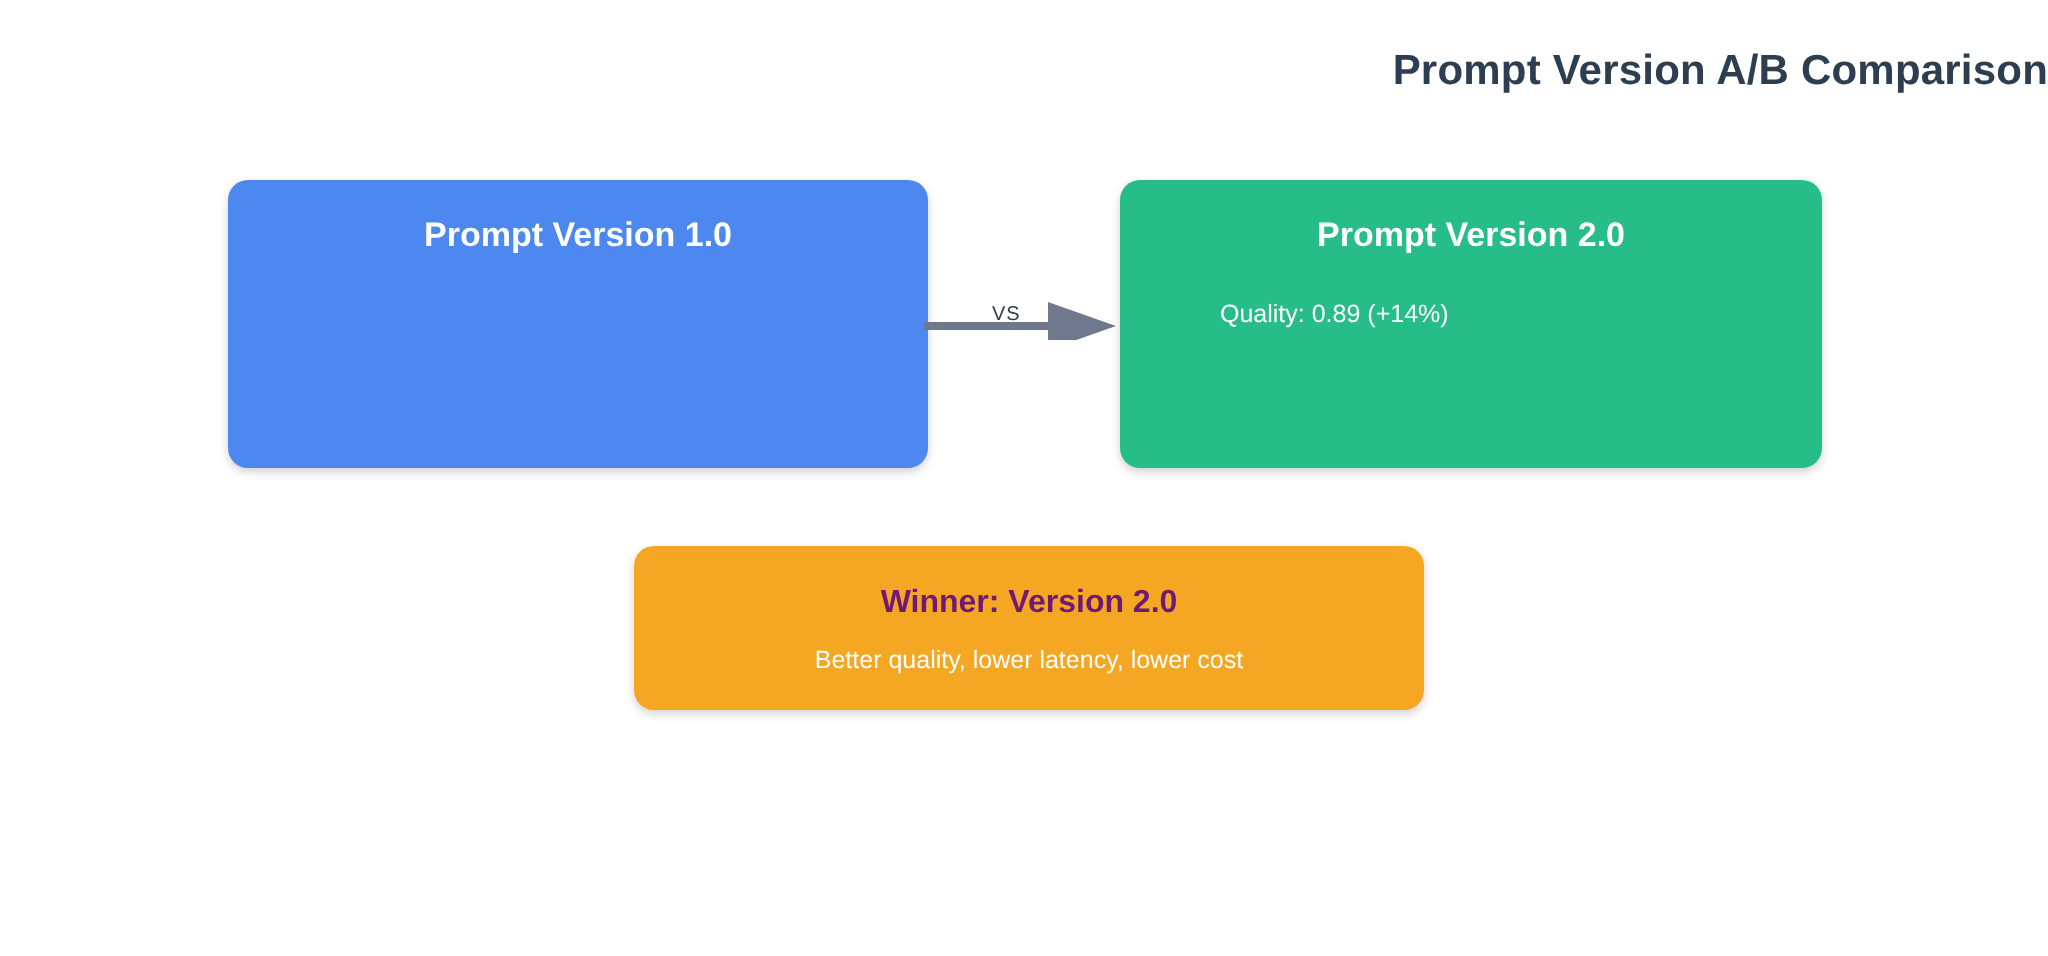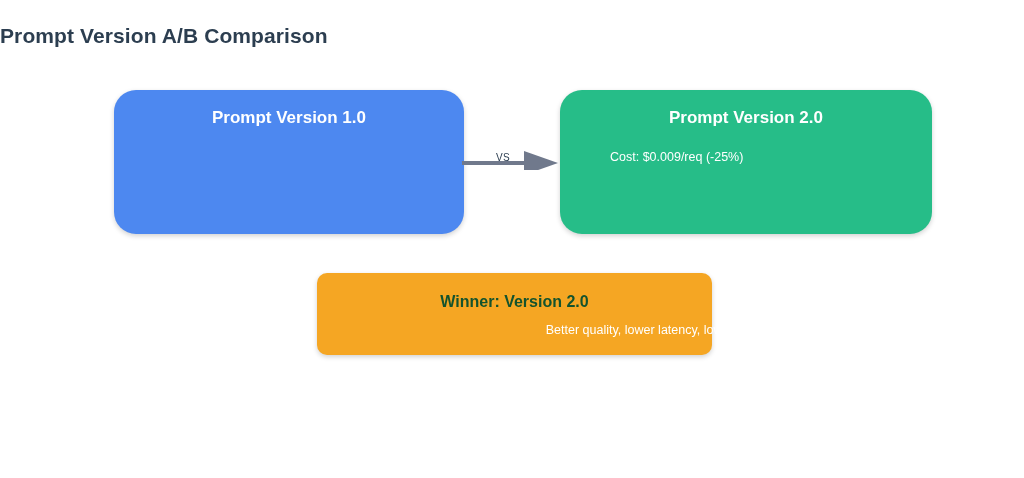--- a/index.html
+++ b/index.html
@@ -14,48 +14,47 @@
     overflow: hidden;
     font-family: "Liberation Sans", sans-serif;
     -webkit-font-smoothing: antialiased;
   }
 
   .page-title {
     position: absolute;
     left: 0;
     top: 24px;
     width: 1024px;
-    text-align: left;
+    text-align: right;
     font-size: 21px;
     font-weight: bold;
     color: #2c3e50;
     letter-spacing: 0.1px;
   }
 
   
   .card {
     position: absolute;
-    border-radius: 22px;
+    border-radius: 10px;
     box-shadow: 0 2px 5px rgba(0,0,0,0.18);
     overflow: hidden;
   }
   .card-a {
     left: 114px;
     top: 90px;
     width: 350px;
     height: 144px;
     background: #4d88f0;
   }
   .card-b {
     left: 560px;
     top: 90px;
     width: 351px;
     height: 144px;
     background: #26bd88;
-    padding-left: 21px;
   }
   .card-title {
     position: absolute;
     left: 0;
     top: 18px;
     width: 100%;
     text-align: center;
     font-size: 17px;
     font-weight: bold;
     color: #ffffff;
@@ -107,31 +106,30 @@
     box-shadow: 0 2px 5px rgba(0,0,0,0.18);
   }
   .winner-title {
     position: absolute;
     left: 0;
     top: 20px;
     width: 100%;
     text-align: center;
     font-size: 16px;
     font-weight: bold;
-    color: #14532d;
+    color: #701a75;
   }
   .winner-sub {
     position: absolute;
     left: 0;
     top: 50px;
     width: 100%;
-    text-align: right;
+    text-align: center;
     font-size: 12.5px;
     color: #ffffff;
-    padding-left: 48px;
   }
 </style>
 </head>
 <body>
 
 <div class="page-title">Prompt Version A/B Comparison</div>
 
 <div class="card card-a">
   <div class="card-title">Prompt Version 1.0</div>
 </div>
@@ -140,20 +138,20 @@
   <div class="vs-label">VS</div>
   <svg width="100" height="32" viewBox="0 0 100 32">
     <line x1="0" y1="25" x2="66" y2="25" stroke="#70798c" stroke-width="4"></line>
     <polygon points="62,13 96,25 62,37" fill="#70798c"></polygon>
   </svg>
 </div>
 
 <div class="card card-b">
   <div class="card-title">Prompt Version 2.0</div>
   <div class="metrics">
-    <div class="metric-line">Cost: $0.009/req (-25%)</div>
+    <div class="metric-line">Quality: 0.89 (+14%)</div>
   </div>
 </div>
 
 <div class="winner">
   <div class="winner-title">Winner: Version 2.0</div>
   <div class="winner-sub">Better quality, lower latency, lower cost</div>
 </div>
 
 </body></html>

